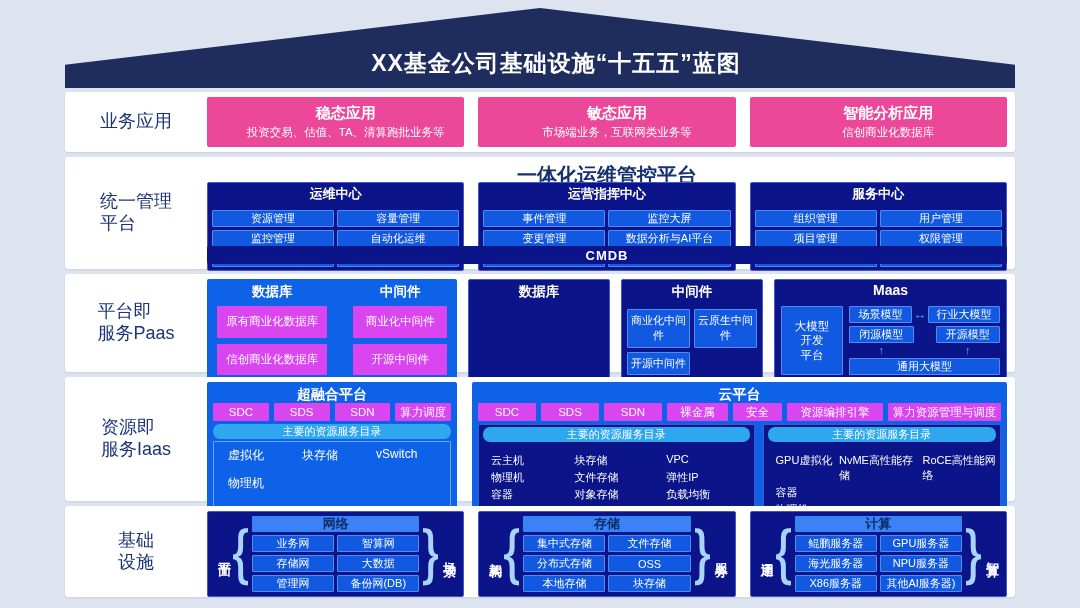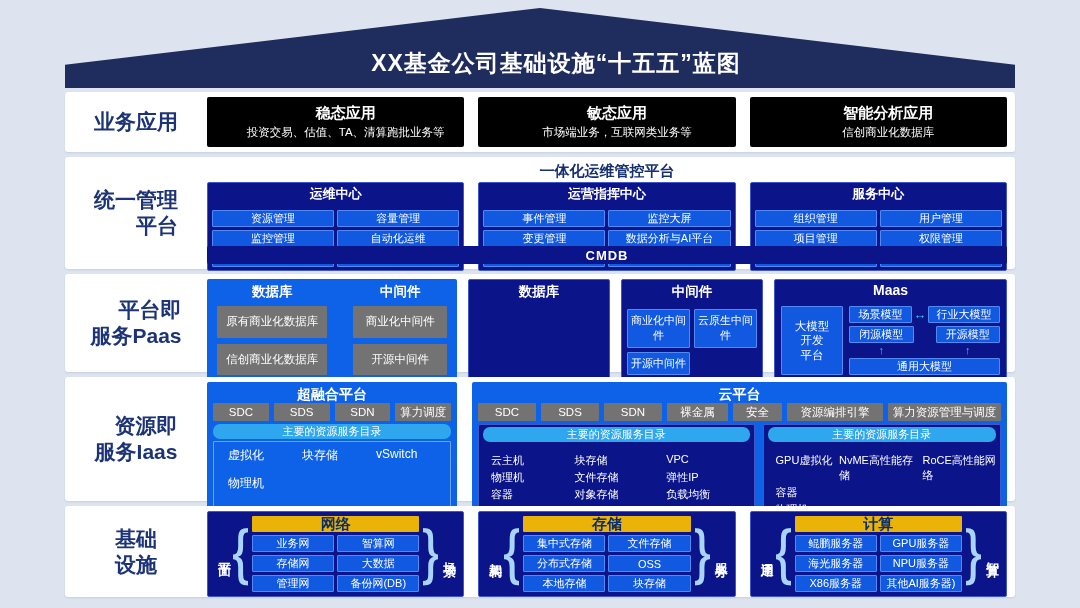--- a/index.html
+++ b/index.html
@@ -10,43 +10,43 @@
   
   .roof { position:absolute; left:65px; top:8px; width:950px; height:80px; background:#1e2c5e;
           clip-path:polygon(50% 0, 100% 71%, 100% 100%, 0 100%, 0 71%); }
   .roof-title { position:absolute; left:16px; bottom:9px; width:100%; text-align:center;
           color:#ffffff; font-size:23px; font-weight:bold; letter-spacing:1px; }
 
   
   .bands { position:absolute; left:65px; top:92px; width:950px; display:flex; flex-direction:column; gap:5px; }
   .band { background:#ffffff; border-radius:3px; display:flex; box-shadow:0 1px 2px rgba(20,40,90,.10); }
   .band1 { height:60px; } .band2 { height:112px; } .band3 { height:98px; } .band4 { height:124px; } .band5 { height:91px; }
-  .blabel { width:142px; flex:0 0 142px; display:flex; align-items:center; justify-content:center; text-align:right;
-          color:#1c3476; font-weight:bold; font-size:21px; line-height:1.22; white-space:pre-line; }
+  .blabel { width:142px; flex:0 0 142px; display:flex; align-items:center; justify-content:center; text-align:left;
+          color:#1c3476; font-weight:normal; font-size:18px; line-height:1.22; white-space:pre-line; }
   .bcontent { flex:1; padding:5px 8px 5px 0; min-width:0; }
 
   .grid3 { display:grid; grid-template-columns:repeat(3,1fr); gap:14px; height:100%; }
 
   
   .panel-navy { background:#0b1489; border:1px solid #4157c8; border-radius:2px;gap:8px; }
   .panel-blue { background:#0e62e8; border-radius:2px; }
   .blue-chip  { background:#1159e0; border:1px solid #5389f2; border-radius:1px; color:#fff;
                 display:flex; align-items:center; justify-content:center; font-size:11px; text-align:center; }
-  .navy-chip  { background:#737373; border-radius:1px; color:#fff; display:flex; align-items:center;
+  .navy-chip  { background:#d946ef; border-radius:1px; color:#fff; display:flex; align-items:center;
                 justify-content:center; font-size:11.5px; text-align:center; }
 
   
   .app-box { display:flex; flex-direction:column; align-items:center; justify-content:center; gap:2px;
-             background:#000000; color:#fff; border-radius:2px;padding-left:20px; }
+             background:#ec4899; color:#fff; border-radius:2px;padding-left:20px; }
   .app-title { font-size:15px; font-weight:bold; }
   .app-sub { font-size:11.5px; }
 
   
   .b2col { display:flex; flex-direction:column; height:100%; }
-  .unified-header { text-align:center; color:#16306f; font-weight:bold; font-size:15px; height:20px; flex:0 0 20px; }
+  .unified-header { text-align:center; color:#16306f; font-weight:bold; font-size:20px; height:20px; flex:0 0 20px; }
   .centers { display:grid; grid-template-columns:repeat(3,1fr); gap:14px; flex:1; min-height:0; }
   .center-panel { display:flex; flex-direction:column; padding:2px 4px 3px; }
   .center-title { color:#fff; font-weight:bold; font-size:13px; text-align:center; height:17px; flex:0 0 17px; }
   .center-items { display:grid; grid-template-columns:1fr 1fr; gap:3px 3px; flex:1; }
   .cmdb-bar { margin-top:4px; height:18px; flex:0 0 18px; background:#0b1489; border-radius:2px; color:#fff;
               font-weight:bold; font-size:13px; display:flex; align-items:center; justify-content:center; letter-spacing:1px; }
 
   
   .band3-grid { display:grid; grid-template-columns:250px 142px 142px 1fr; gap:11px; height:100%; }
   .pa { display:grid; grid-template-columns:1.18fr 1fr; column-gap:26px; row-gap:6px;
@@ -85,21 +85,21 @@
   .cols3a { grid-template-columns:1fr 1.1fr 1fr; }
   .cols3b { grid-template-columns:.95fr 1.25fr 1.1fr; }
 
   
   .infra-panel { display:grid; grid-template-columns:16px 15px 1fr 15px 16px; gap:2px; padding:3px 7px; align-items:stretch; }
   .vlabel { writing-mode:vertical-rl; text-orientation:upright; color:#fff; font-weight:bold; font-size:13px;
             letter-spacing:2px; display:flex; align-items:center; justify-content:center; margin:auto; }
   .brace { font-family:"DejaVu Sans", sans-serif; color:#a9d4ff; font-size:54px; line-height:1;
            display:flex; align-items:center; justify-content:center; transform:scaleY(1.15); font-weight:400; overflow:hidden; }
   .infra-core { display:flex; flex-direction:column; padding:1px 2px; }
-  .infra-title { height:16px; flex:0 0 16px; background:#eab308; color:#0a2d6b; font-weight:bold; font-size:15px;
+  .infra-title { height:16px; flex:0 0 16px; background:#3b82f6; color:#0a2d6b; font-weight:bold; font-size:13px;
            display:flex; align-items:center; justify-content:center; border-radius:1px; }
   .infra-items { flex:1; display:grid; grid-template-columns:1fr 1fr; gap:3px; margin-top:3px; }
 </style>
 </head>
 <body>
 
 <div class="stage">
 
   <div class="roof">
     <div class="roof-title">XX基金公司基础设施“十五五”蓝图</div>

